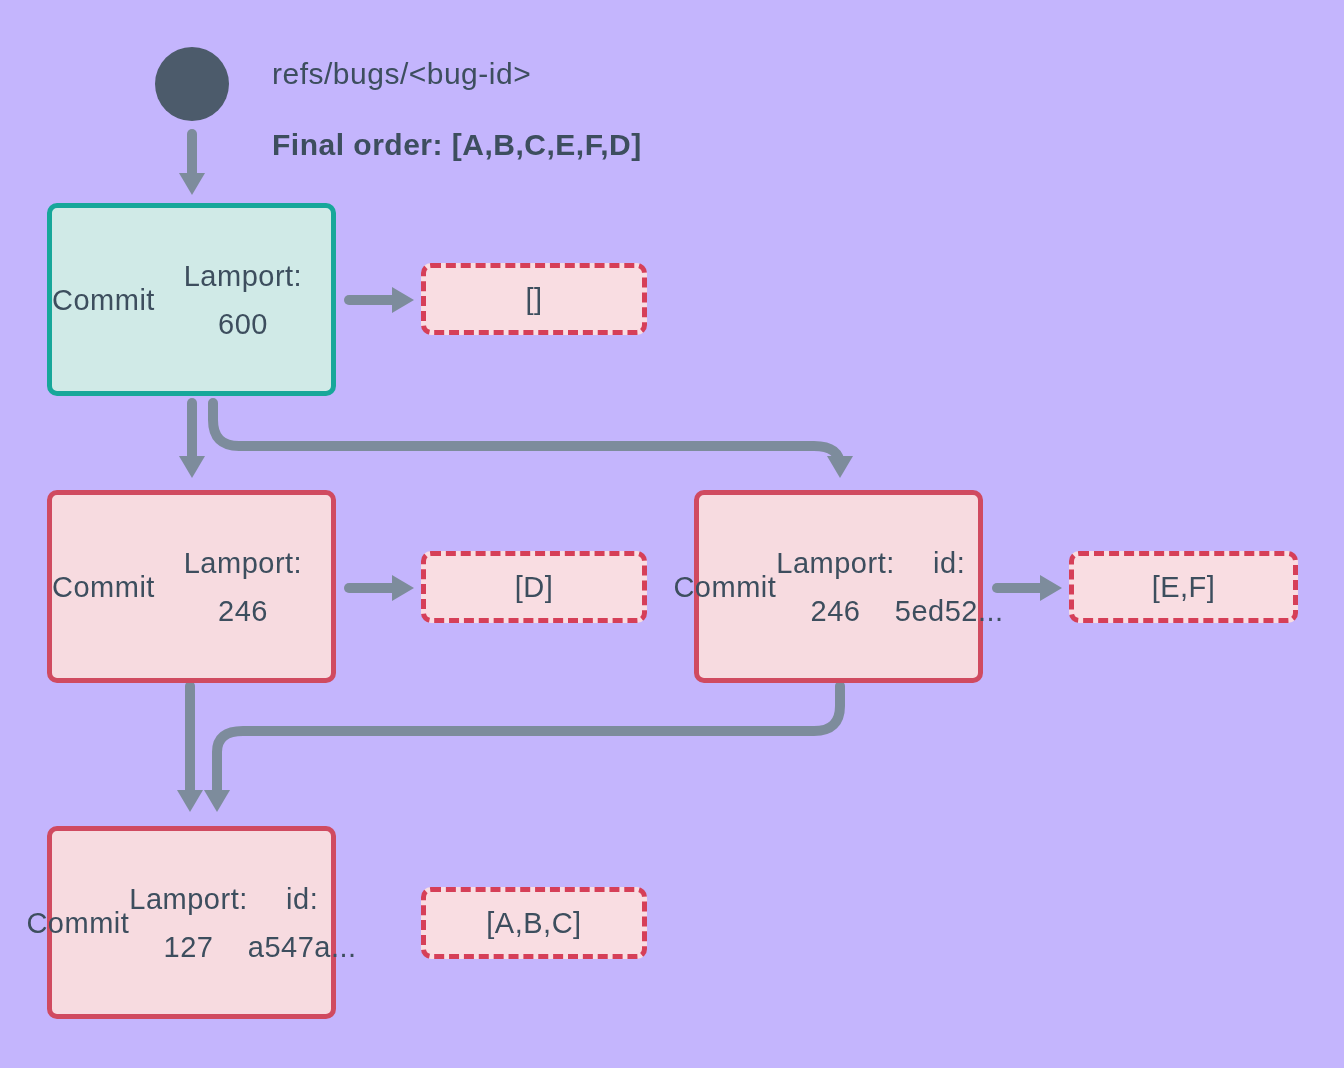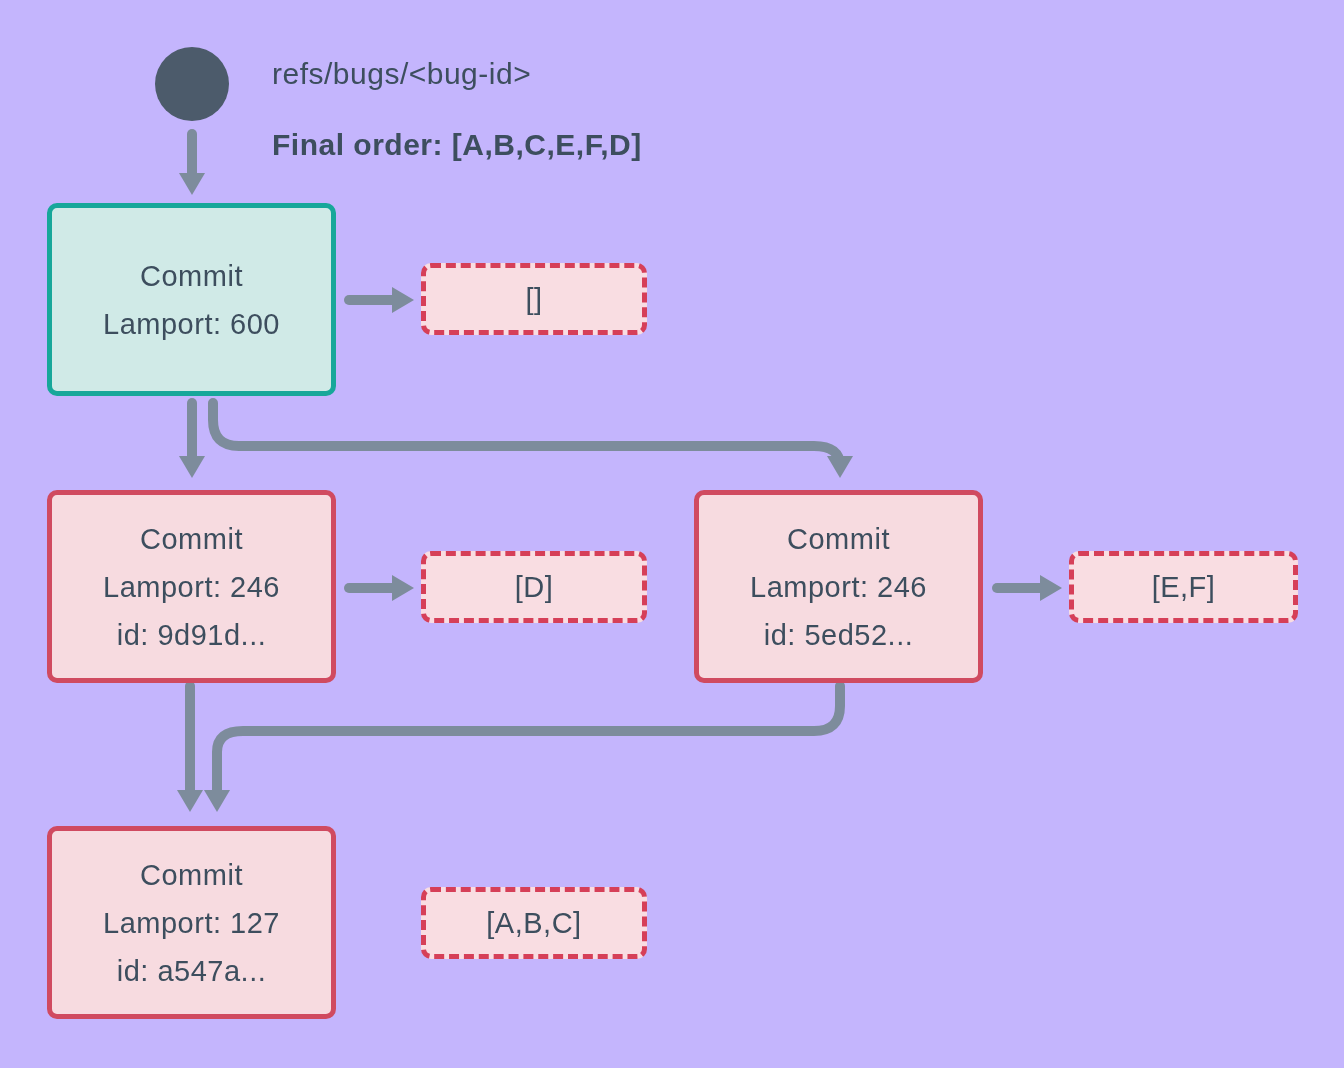--- a/index.html
+++ b/index.html
@@ -51,21 +51,21 @@
     white-space: nowrap;
     margin-top: 12px;
   }
   .commit-node {
     position: absolute;
     box-sizing: border-box;
     width: 289px;
     height: 193px;
     border-radius: 10px;
     display: flex;
-    flex-direction: column;
+    flex-direction: row;
     justify-content: center;
     align-items: center;
     text-align: center;
     font-size: 29px;
     line-height: 48px;
     letter-spacing: 0.5px;
   }
   .commit-node.head {
     background: #d0eae7;
     border: 5px solid #17a79a;
@@ -124,21 +124,20 @@
   <div class="final-order-label">Final order: [A,B,C,E,F,D]</div>
 
   <div class="commit-node head node-head">
     <div>Commit</div>
     <div>Lamport: 600</div>
   </div>
 
   <div class="commit-node red node-left">
     <div>Commit</div>
     <div>Lamport: 246</div>
-    <div>id: 9d91d...</div>
   </div>
 
   <div class="commit-node red node-right">
     <div>Commit</div>
     <div>Lamport: 246</div>
     <div>id: 5ed52...</div>
   </div>
 
   <div class="commit-node red node-root">
     <div>Commit</div>

